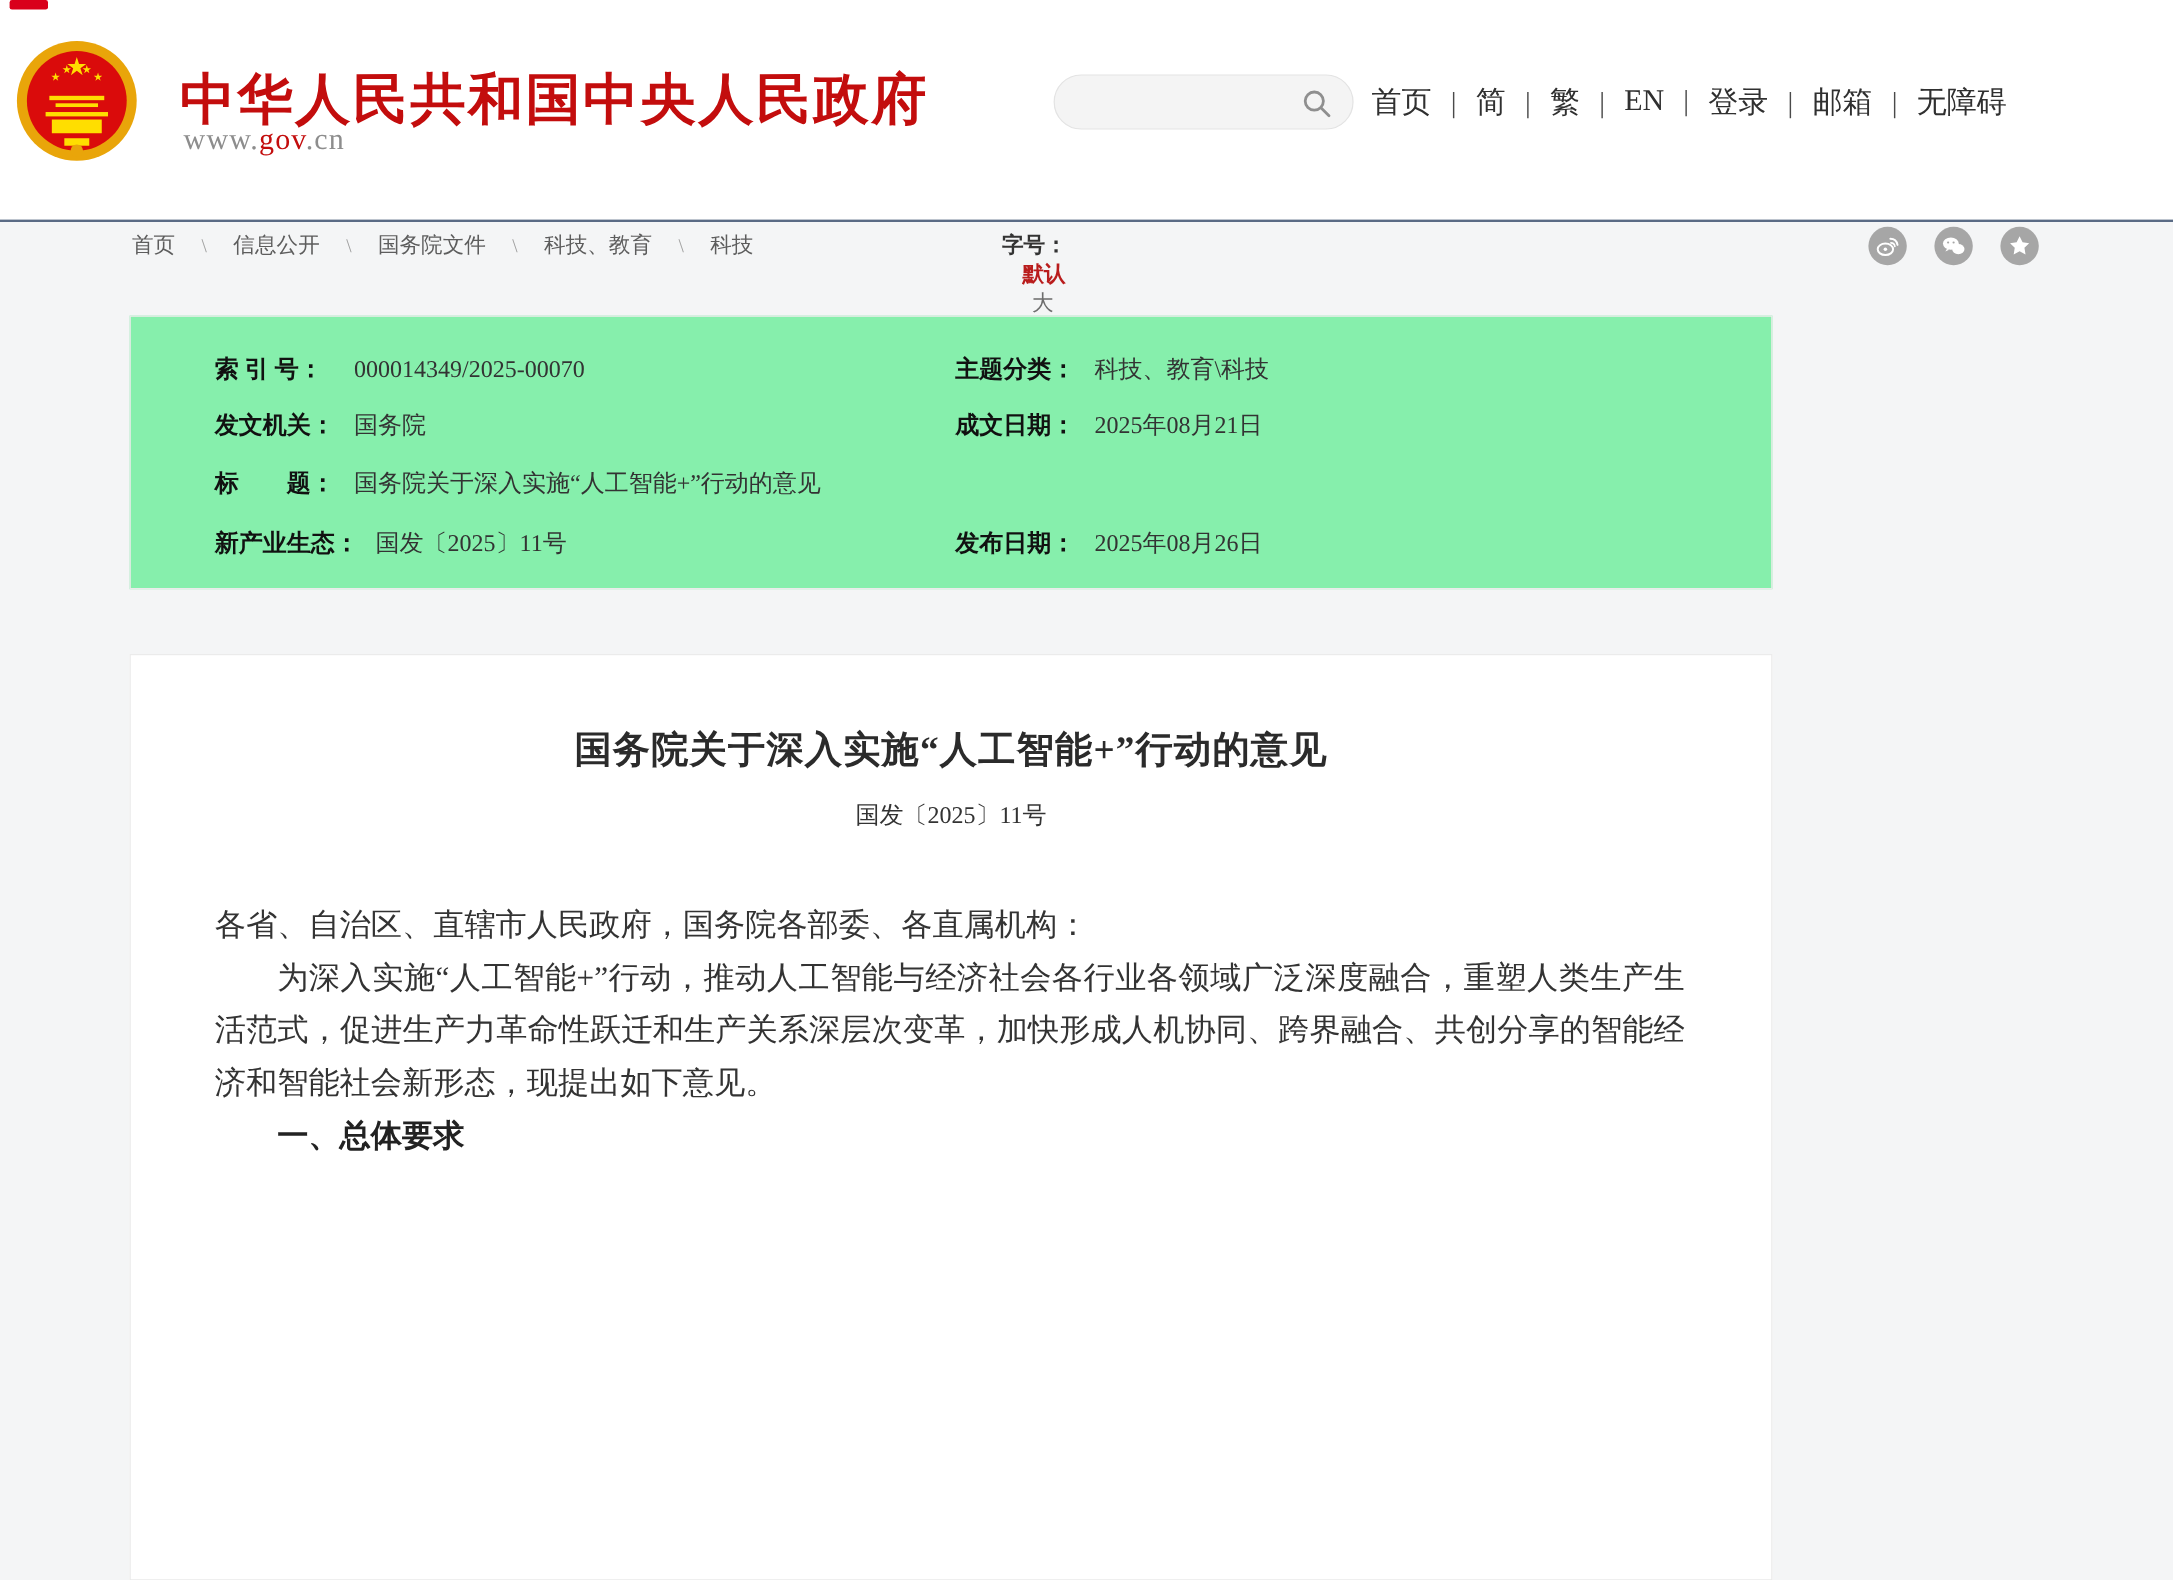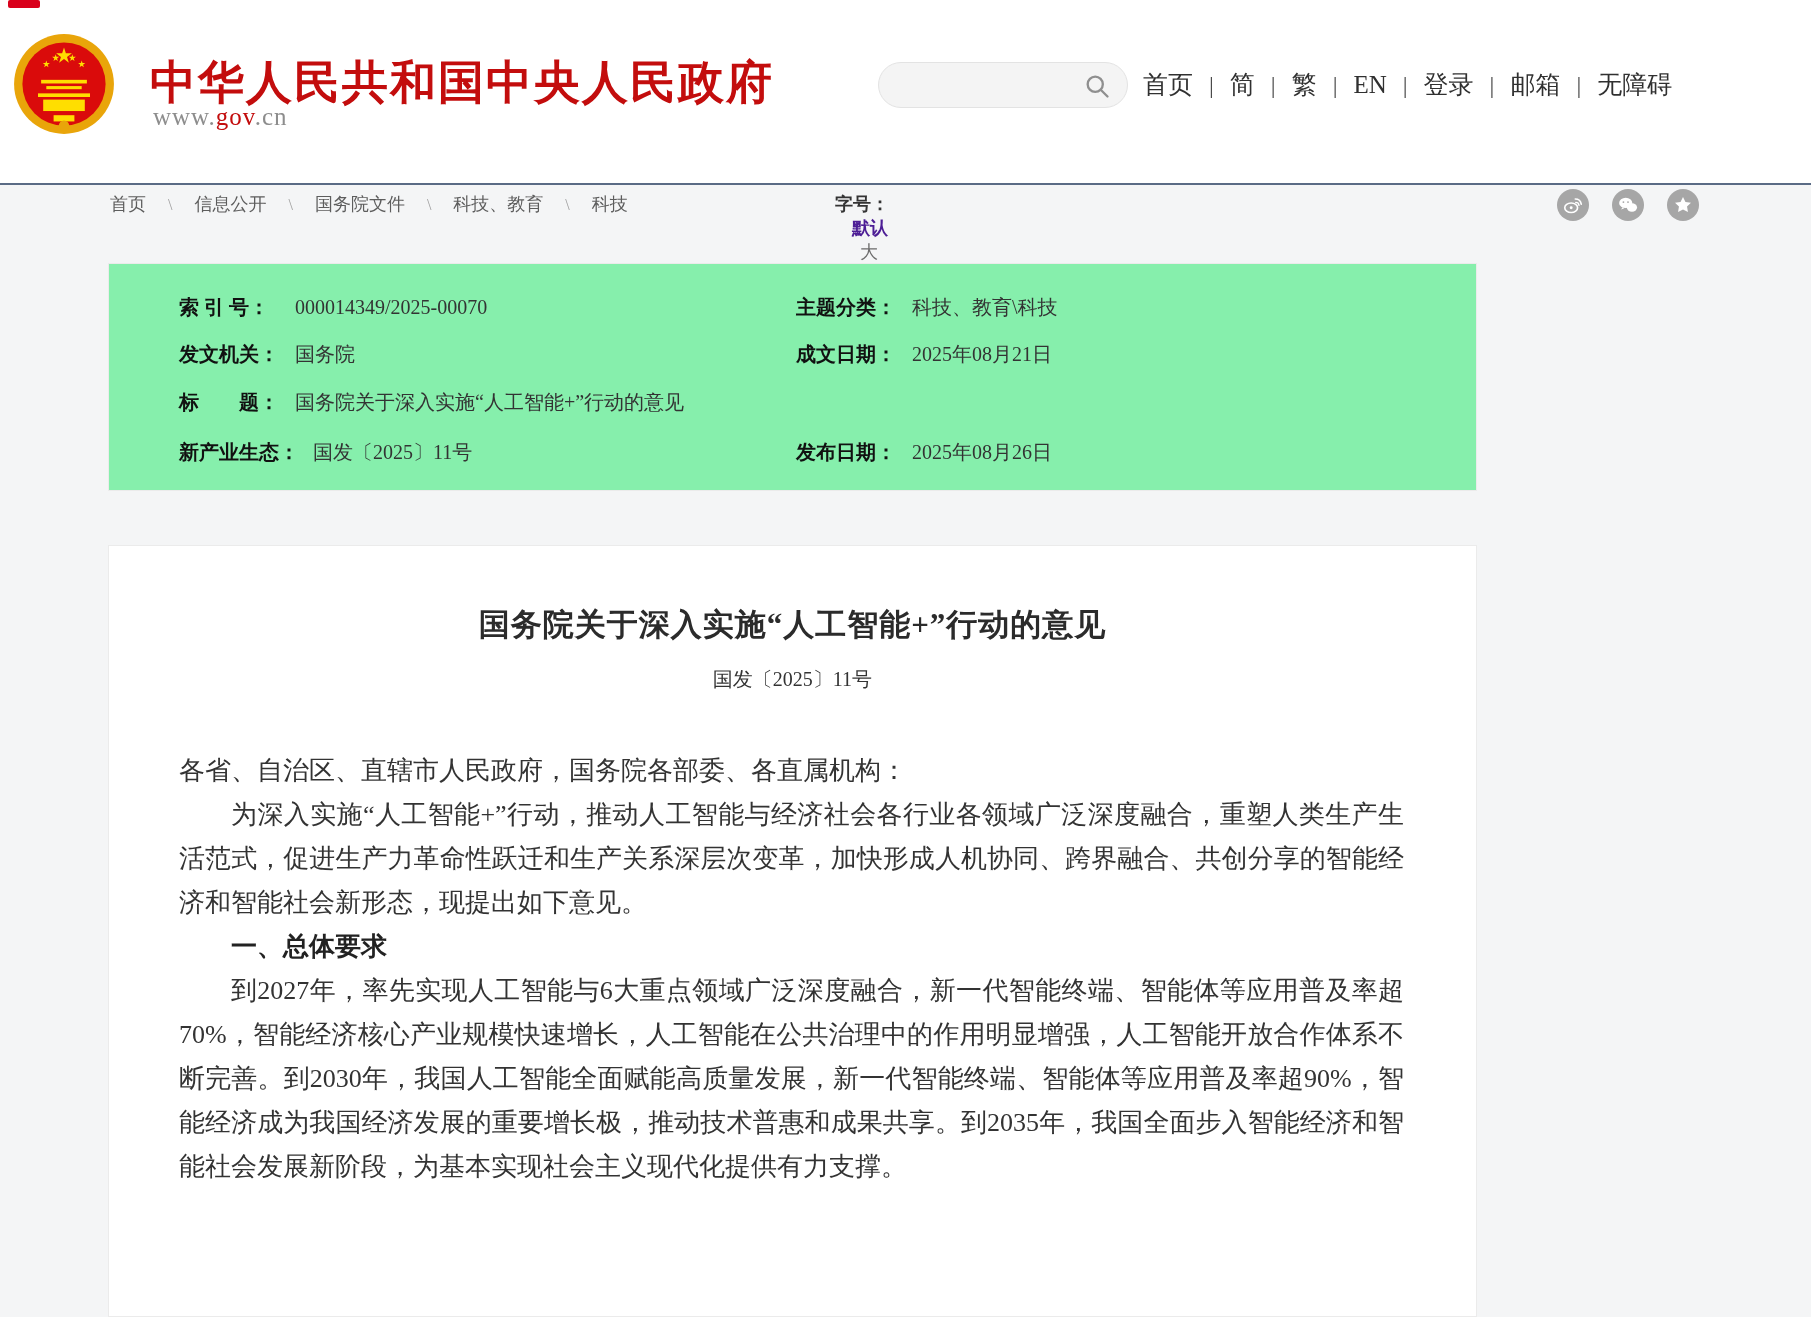--- a/index.html
+++ b/index.html
@@ -30,21 +30,21 @@
 
   
   .page-bg { left:0; top:185px; width:1811px; height:1132px; background:#f4f5f6; }
 
   
   .breadcrumb { left:110px; top:192px; display:flex; align-items:center; font-size:18px; color:#5d5d5d; }
   .breadcrumb .crumb { cursor:pointer; }
   .breadcrumb .crumb:not(:last-child)::after { content:"\\"; color:#9f9f9f; margin:0 22px; font-size:16px; }
   .toolbar { left:815px; top:192px; display:flex; align-items:center; font-size:18px; color:#444;flex-direction:column; }
   .toolbar .lbl { color:#333; font-weight:bold; }
-  .fs-default { color:#4c1d95; font-weight:bold; margin-left:16px; cursor:pointer; }
+  .fs-default { color:#b91c1c; font-weight:bold; margin-left:16px; cursor:pointer; }
   .fs-opt { color:#6d6d6d; margin-left:14px; cursor:pointer; }
   .tb-div { color:#c9c9c9; margin:0 26px; font-size:18px; }
   .tb-item { display:flex; align-items:flex-start; color:#555; cursor:pointer; margin-right:26px; }
   .tb-item .glyph { margin-left:8px; color:#999; font-size:22px; line-height:22px; }
   .soc { width:32px; height:32px; border-radius:50%; background:#a6a6a6; top:189px;
     display:flex; align-items:center; justify-content:center; cursor:pointer; }
 
   
   .meta-box { left:108px; top:263px; width:1369px; height:228px; background:#86efac; border:1px solid #ebebeb; }
   .meta-row { position:absolute; white-space:nowrap; font-size:20px; }
@@ -196,17 +196,16 @@
     </div>
   </div>
 
   <div class="abs article-box">
     <div class="article-title">国务院关于深入实施“人工智能+”行动的意见</div>
     <div class="article-docno">国发〔2025〕11号</div>
     <div class="article-body">
       <p>各省、自治区、直辖市人民政府，国务院各部委、各直属机构：</p>
       <p class="indent">为深入实施“人工智能+”行动，推动人工智能与经济社会各行业各领域广泛深度融合，重塑人类生产生活范式，促进生产力革命性跃迁和生产关系深层次变革，加快形成人机协同、跨界融合、共创分享的智能经济和智能社会新形态，现提出如下意见。</p>
       <p class="section-h">一、总体要求</p>
-      <p class="indent">到2027年，率先实现人工智能与6大重点领域广泛深度融合，新一代智能终端、智能体等应用普及率超70%，智能经济核心产业规模快速增长，人工智能在公共治理中的作用明显增强，人工智能开放合作体系不断完善。到2030年，我国人工智能全面赋能高质量发展，新一代智能终端、智能体等应用普及率超90%，智能经济成为我国经济发展的重要增长极，推动技术普惠和成果共享。到2035年，我国全面步入智能经济和智能社会发展新阶段，为基本实现社会主义现代化提供有力支撑。</p>
     </div>
   </div>
 
 </div>
 
 </body></html>

